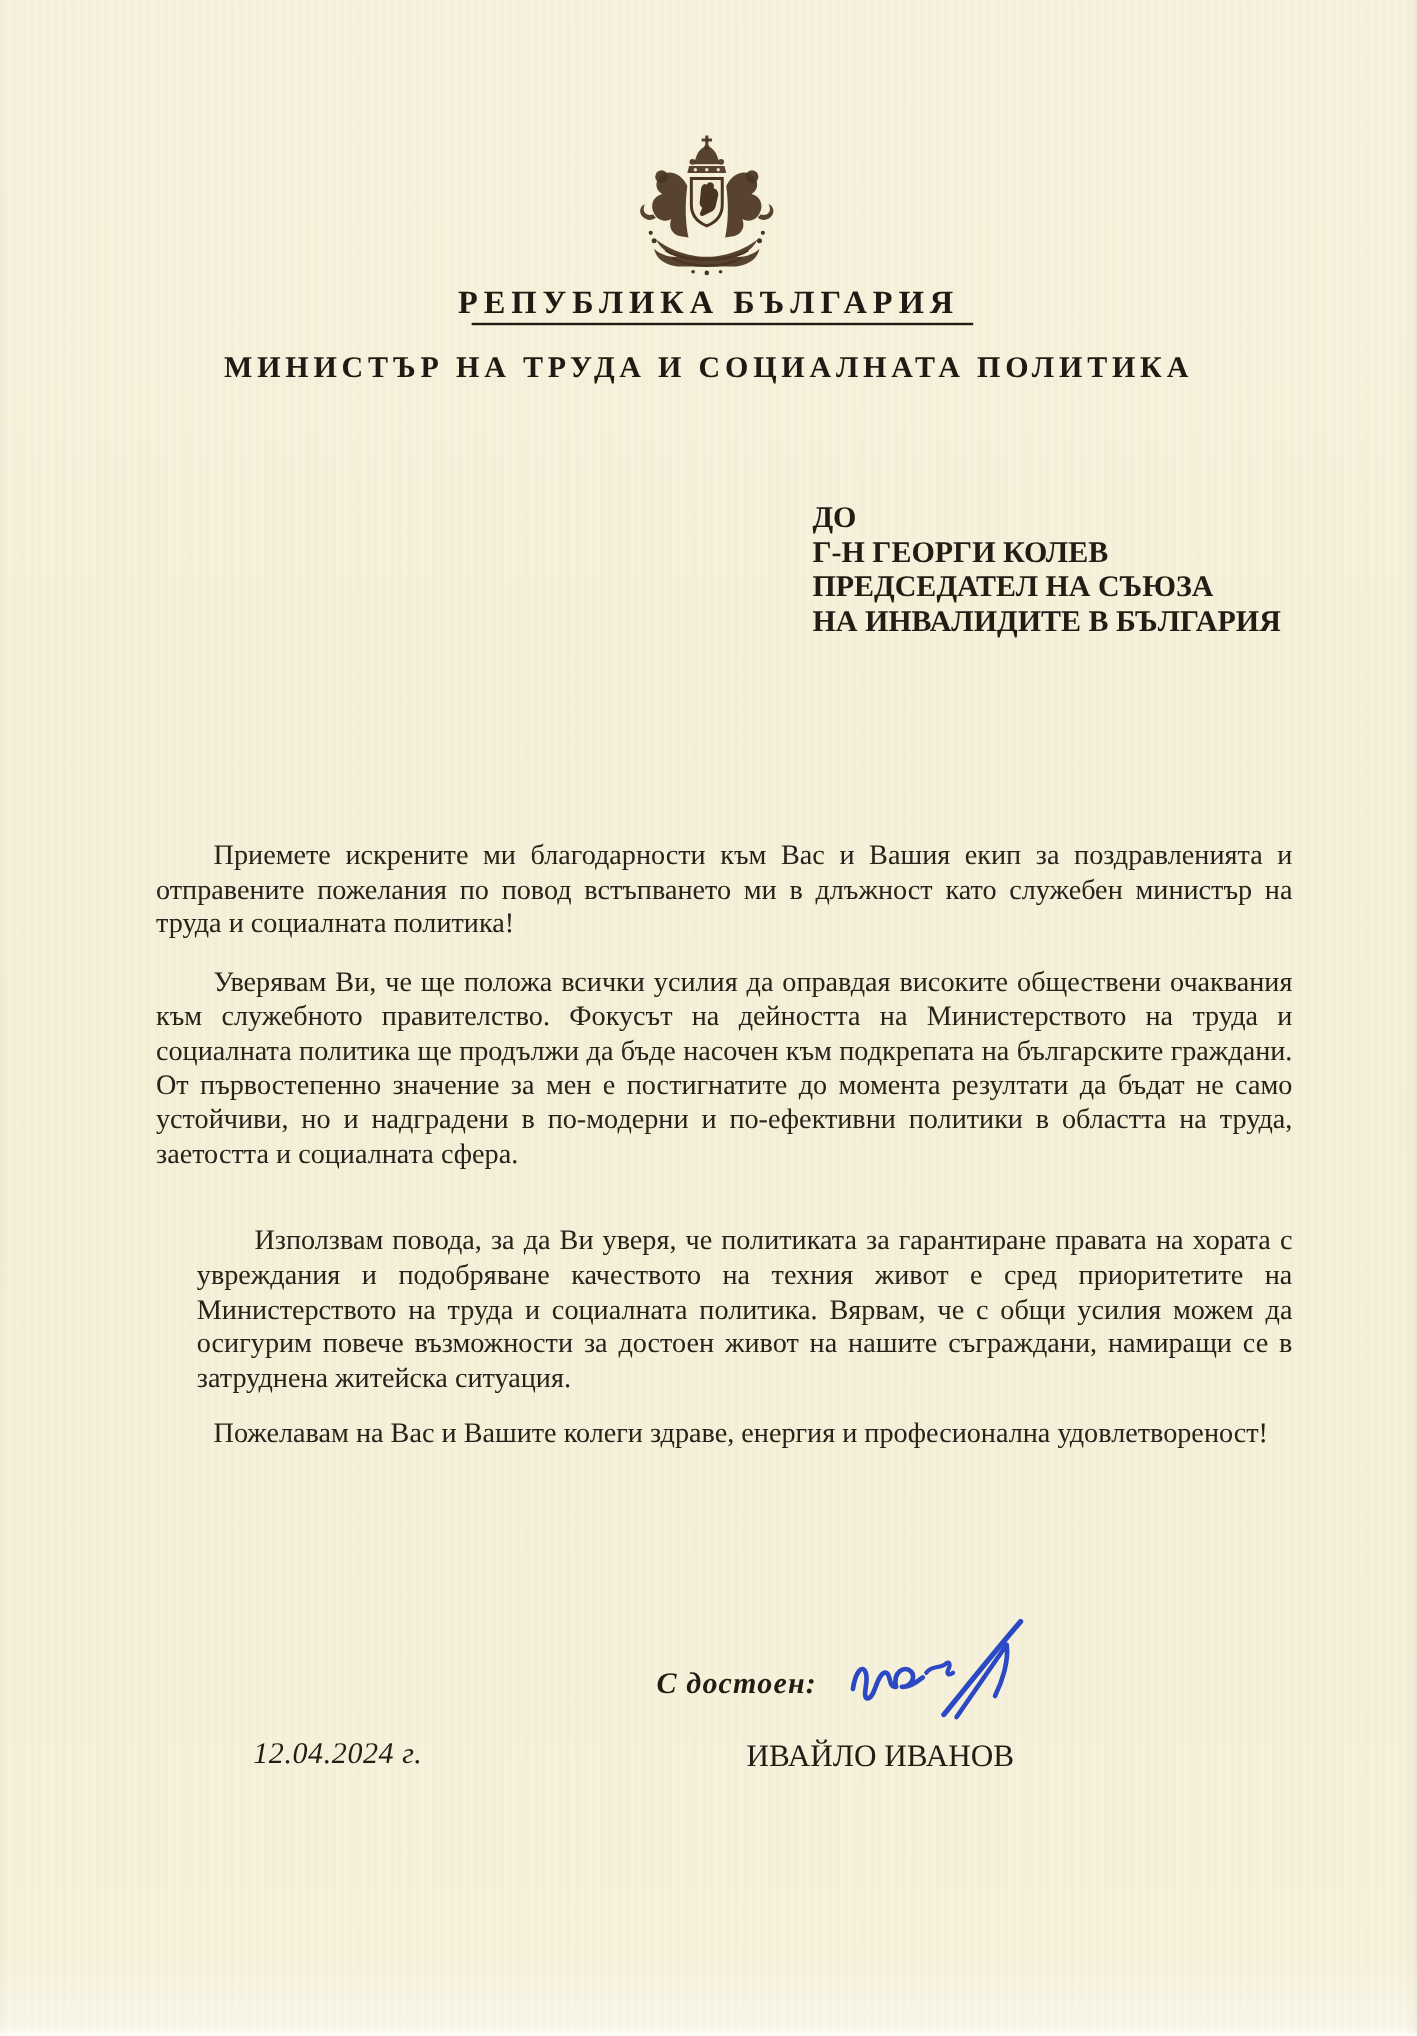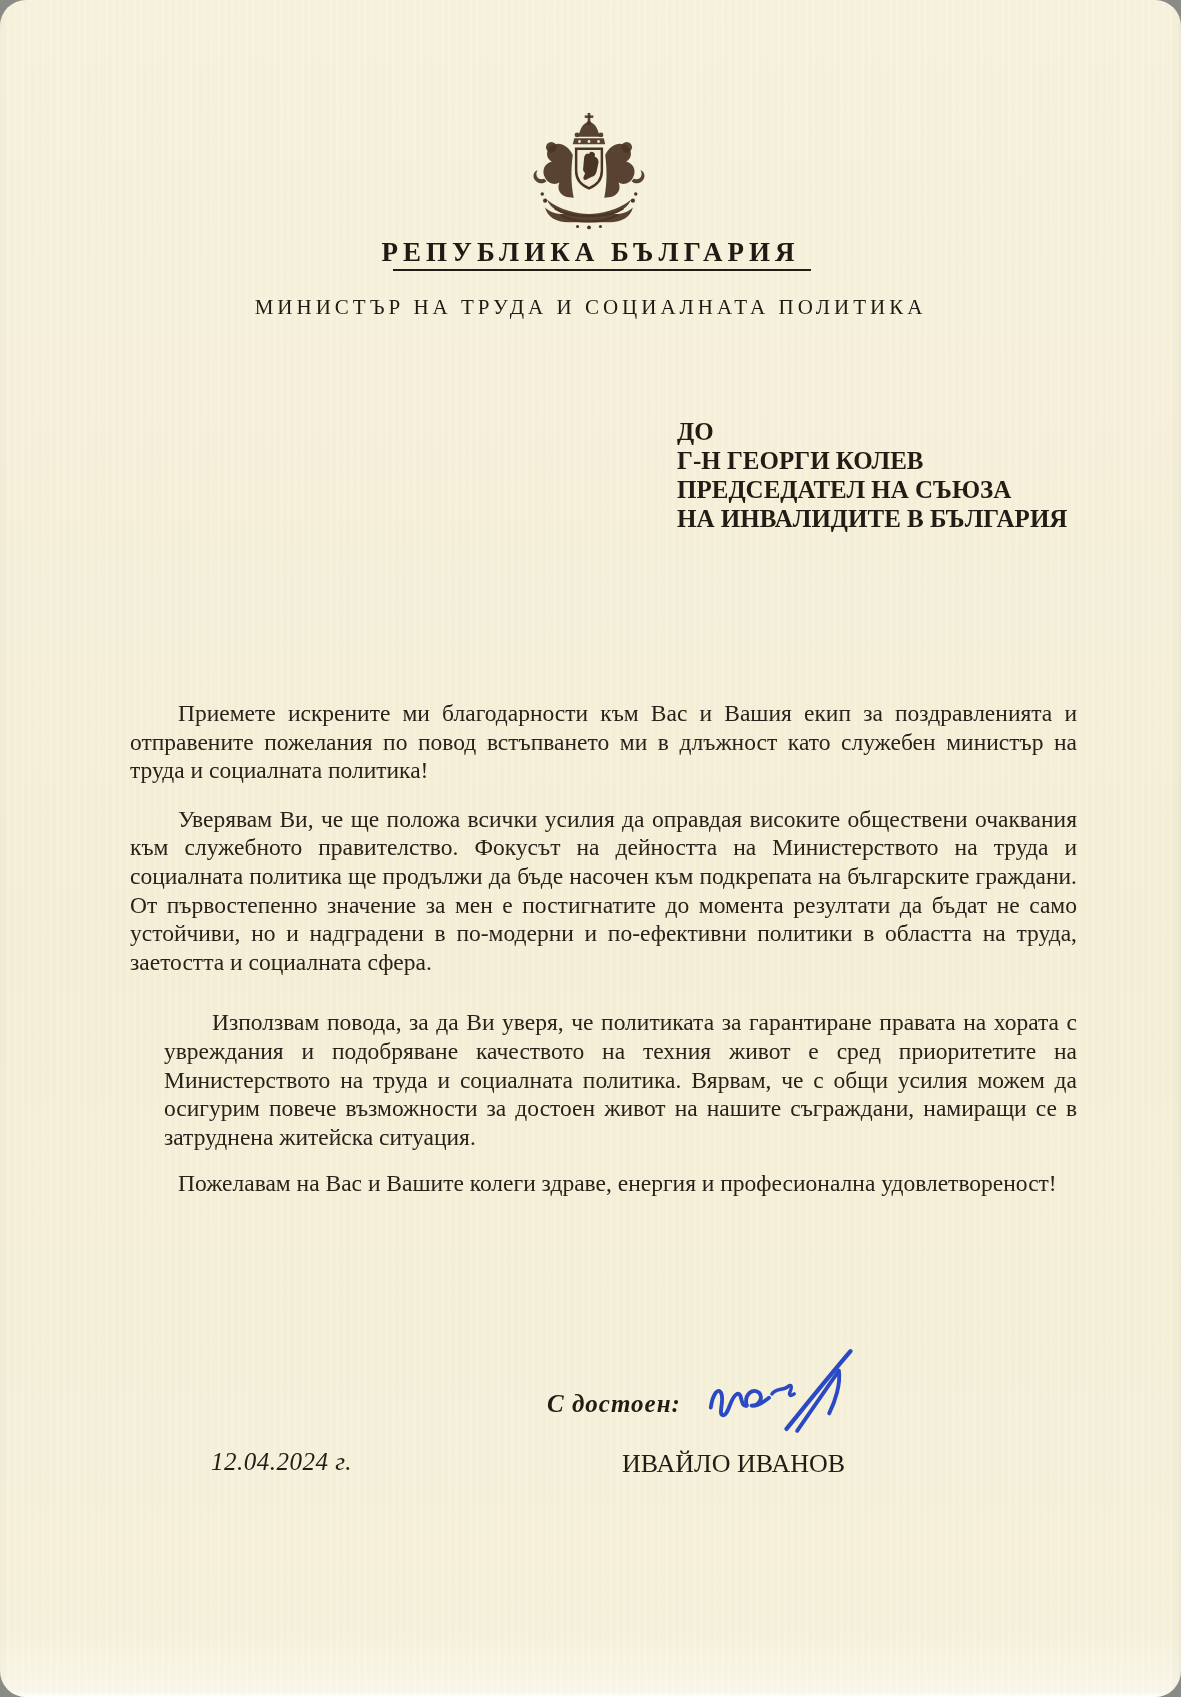--- a/index.html
+++ b/index.html
@@ -4,21 +4,20 @@
 <style>
   html,body{margin:0;padding:0;background:#8a8a86;}
   .page{
     position:relative;
     width:1181px;height:1697px;
     margin:0 auto;
     background:linear-gradient(180deg,#f7f2dd 0%,#f5efd7 55%,#f6f1da 96%,#faf8ec 100%);
     overflow:hidden;
     font-family:"Liberation Serif","DejaVu Serif",serif;
     color:#26201a;
-    border-radius:26px;
   }
   .scan-streaks{
     position:absolute;inset:0;pointer-events:none;
     background:
       linear-gradient(90deg,rgba(120,110,90,0.05) 0px,rgba(120,110,90,0) 6px),
       linear-gradient(270deg,rgba(120,110,90,0.06) 0px,rgba(120,110,90,0) 10px),
       repeating-linear-gradient(90deg,rgba(255,255,255,0.05) 0 3px,rgba(160,150,120,0.02) 3px 7px);
   }
   .bottom-edge{
     position:absolute;left:0;right:0;bottom:0;height:6px;
@@ -30,40 +29,40 @@
     position:absolute;left:0;right:0;top:236px;
     text-align:center;font-weight:700;font-size:27px;letter-spacing:5px;
     color:#1f1a13;line-height:32px;
   }
   .republic-rule{
     position:absolute;left:393px;top:269px;width:418px;height:2.4px;
     background:#221c14;
   }
   .ministry-title{
     position:absolute;left:0;right:0;top:292px;
-    text-align:center;font-weight:400;font-size:21px;letter-spacing:4px;
+    text-align:center;font-weight:700;font-size:25px;letter-spacing:4px;
     color:#1f1a13;line-height:30px;
   }
   
   .recipient{
     position:absolute;left:677px;top:417px;
     font-weight:700;font-size:25px;line-height:29px;color:#221c15;
   }
   
   .salutation{
     position:absolute;left:211px;top:643px;
     font-weight:700;font-size:24px;color:#221c15;
   }
   .body-text{
     position:absolute;left:130px;top:699px;width:947px;
     font-size:23.5px;line-height:28.6px;text-align:justify;color:#28221b;
   }
   .body-text p{margin:0;text-indent:48px;}
   .body-text p:nth-child(1){margin-bottom:20px;}
-  .body-text p:nth-child(2){margin-bottom:32px;}
+  .body-text p:nth-child(2){margin-bottom:44px;}
   .body-text p:nth-child(3){margin-bottom:18px;margin-left:34px;}
   
   .closing-label{
     position:absolute;left:547px;top:1390px;
     font-style:italic;font-weight:700;font-size:25px;letter-spacing:1px;color:#221c15;
   }
   .signature{position:absolute;left:703px;top:1342px;width:165px;height:100px;}
   .date-line{
     position:absolute;left:211px;top:1448px;
     font-style:italic;font-weight:400;font-size:25px;letter-spacing:0.5px;color:#221c15;

